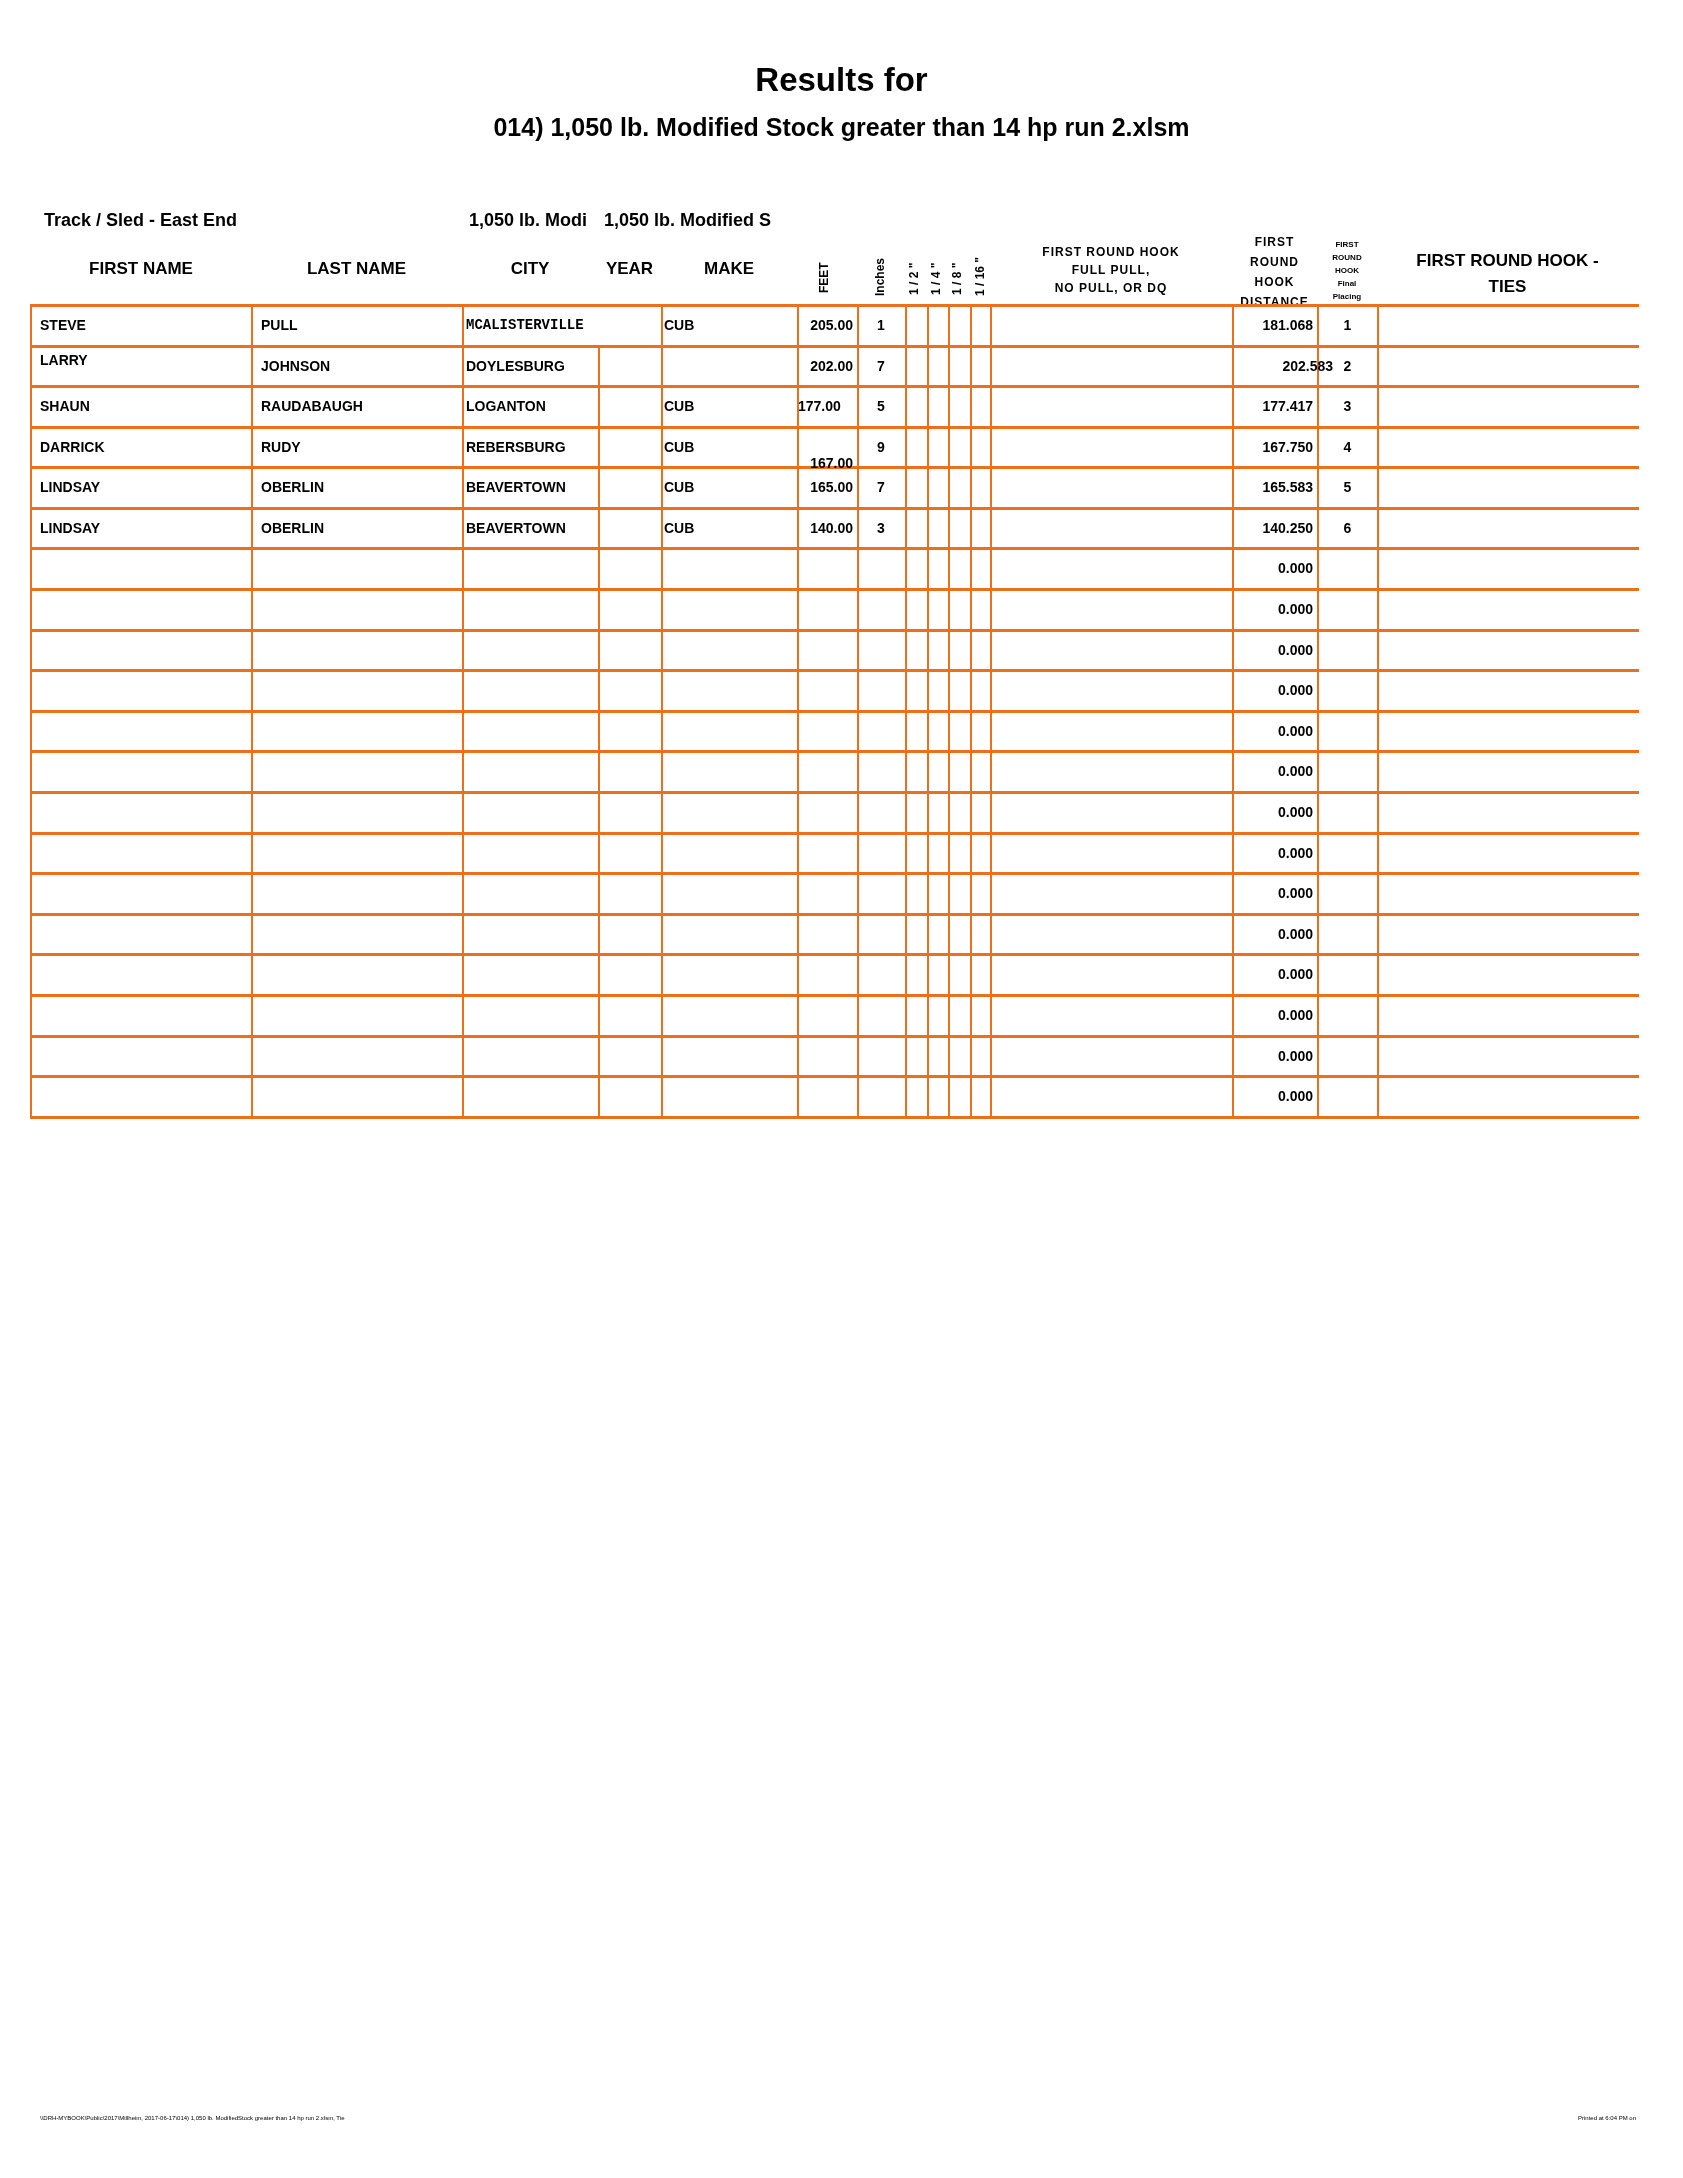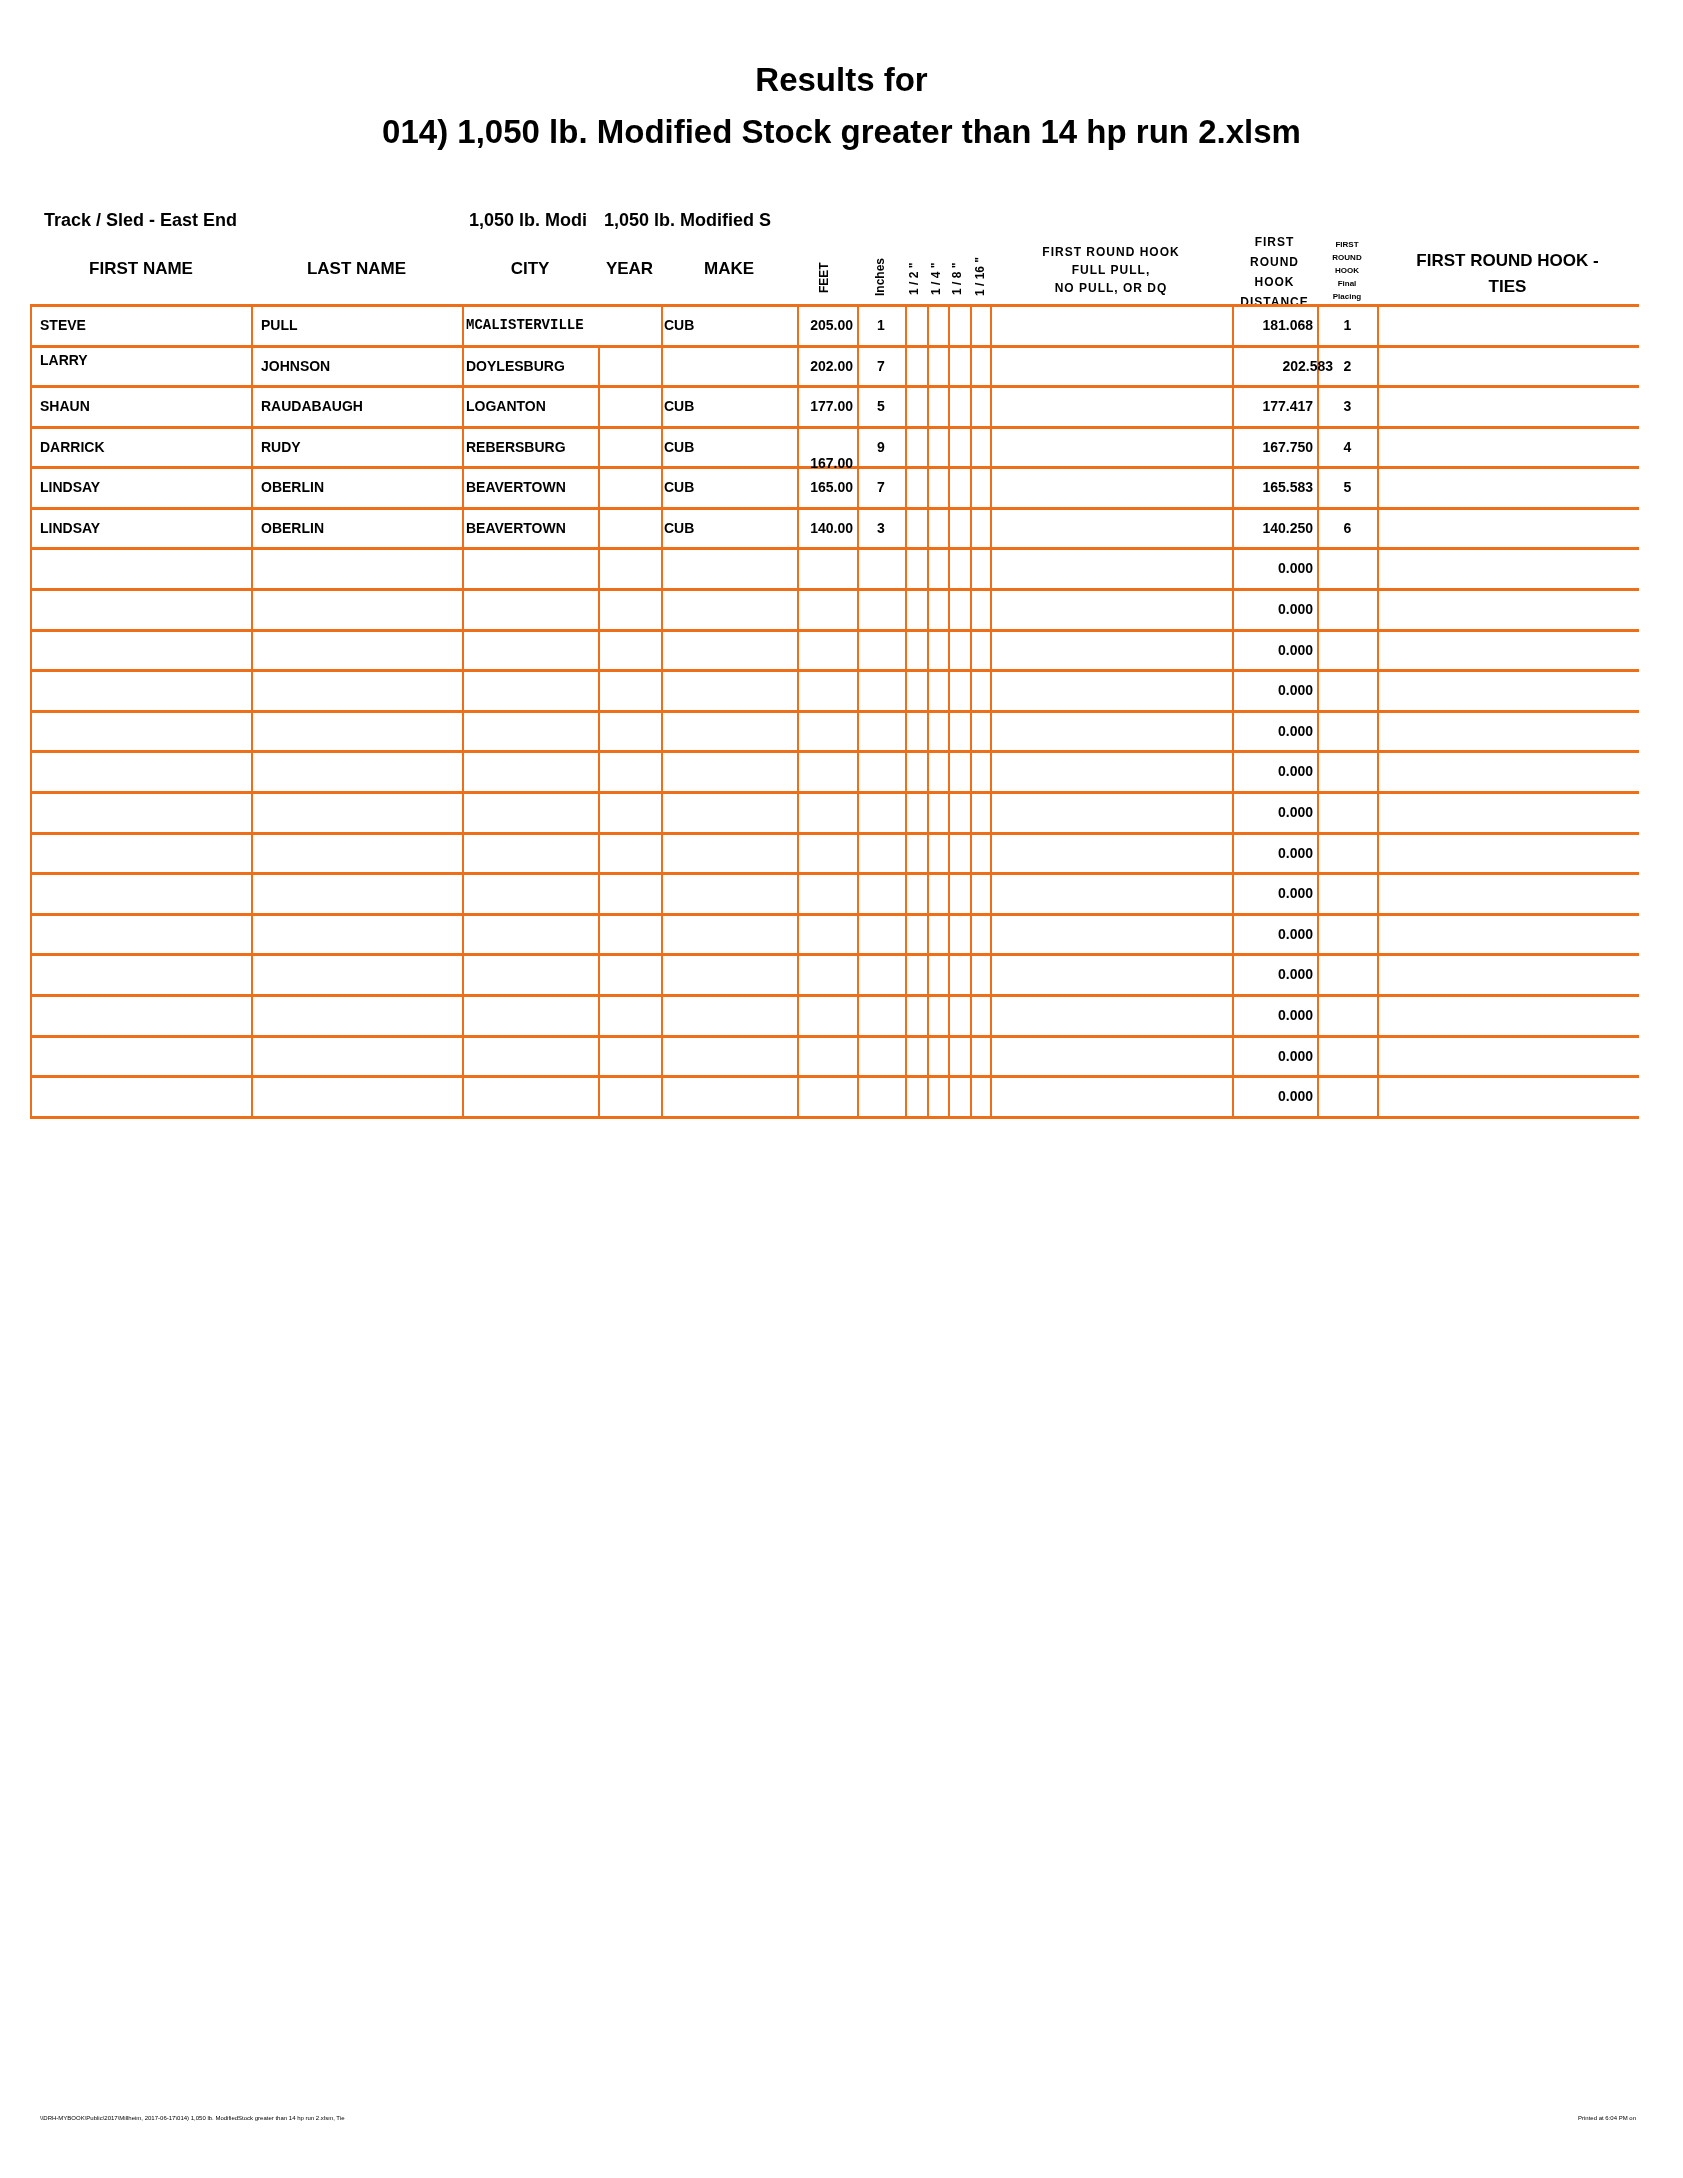--- a/index.html
+++ b/index.html
@@ -1,18 +1,18 @@
 <!DOCTYPE html>
 <html><head>
 <meta charset="utf-8">
 <style>
   html, body { margin:0; padding:0; background:#ffffff; }
   body { width:1683px; height:2178px; position:relative; font-family:"Liberation Sans", sans-serif; color:#000; overflow:hidden; }
   .title1 { position:absolute; top:61px; left:0; width:1683px; text-align:center; font-size:33px; font-weight:bold; }
-  .title2 { position:absolute; top:113px; left:0; width:1683px; text-align:center; font-size:33px; font-weight:bold; }
+  .title2 { position:absolute; top:113px; left:0; width:1683px; text-align:center; font-size:25px; font-weight:bold; }
   .track { position:absolute; top:210px; left:44px; font-size:18px; font-weight:bold; }
   .class1 { position:absolute; top:210px; left:469px; font-size:18px; font-weight:bold; width:129px; overflow:hidden; white-space:nowrap; }
   .class2 { position:absolute; top:210px; left:604px; font-size:18px; font-weight:bold; width:194px; overflow:hidden; white-space:nowrap; }
   .hdr { position:absolute; font-weight:bold; text-align:center; }
   .hdr-main { top:259px; font-size:17px; }
   .vert { position:absolute; font-weight:bold; font-size:12px; writing-mode:vertical-rl; transform:rotate(180deg); white-space:nowrap; }
   .hdr-small { font-size:12px; line-height:18px; letter-spacing:1px; }
   .hdr-tiny { font-size:8px; line-height:13px; }
   .grid { position:absolute; left:0; top:0; width:1683px; height:1188px; pointer-events:none; }
   .hline { position:absolute; height:3px; background:#ed6f1a; }
@@ -130,21 +130,21 @@
       <div class="cell" style="left: 859px; width: 44px; top: 346px; text-align: center;">7</div>
       <div class="cell" style="left: 1234px; width: 79px; top: 346px; text-align: right; padding-left: 20px;">202.583</div>
       <div class="cell" style="left: 1319px; width: 57px; top: 346px; text-align: center;">2</div>
     </div>
     <div>
       <div class="cell" style="left: 40px; width: 198px; top: 386px;">SHAUN</div>
       <div class="cell" style="left: 261px; width: 198px; top: 386px;">RAUDABAUGH</div>
       <div class="cell" style="left: 466px; width: 194px; top: 386px;">LOGANTON</div>
       <div class="cell" style="left: 600px; width: 59px; top: 386px;"></div>
       <div class="cell" style="left: 664px; width: 129px; top: 386px;">CUB</div>
-      <div class="cell" style="left: 798px; width: 55px; top: 386px; text-align: right;">177.00</div>
+      <div class="cell" style="left: 798px; width: 55px; top: 386px; text-align: left;">177.00</div>
       <div class="cell" style="left: 859px; width: 44px; top: 386px; text-align: center;">5</div>
       <div class="cell" style="left: 1234px; width: 79px; top: 386px; text-align: right;">177.417</div>
       <div class="cell" style="left: 1319px; width: 57px; top: 386px; text-align: center;">3</div>
     </div>
     <div>
       <div class="cell" style="left: 40px; width: 198px; top: 427px;">DARRICK</div>
       <div class="cell" style="left: 261px; width: 198px; top: 427px;">RUDY</div>
       <div class="cell" style="left: 466px; width: 194px; top: 427px;">REBERSBURG</div>
       <div class="cell" style="left: 600px; width: 59px; top: 427px;"></div>
       <div class="cell" style="left: 664px; width: 129px; top: 427px;">CUB</div>

